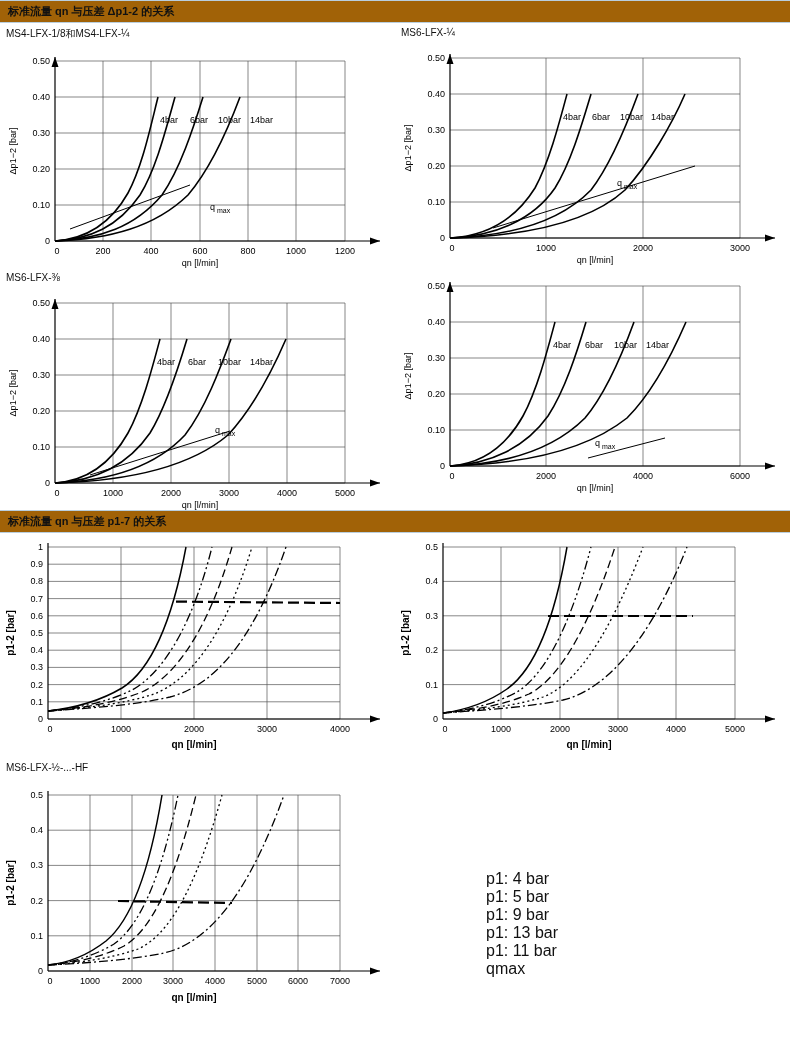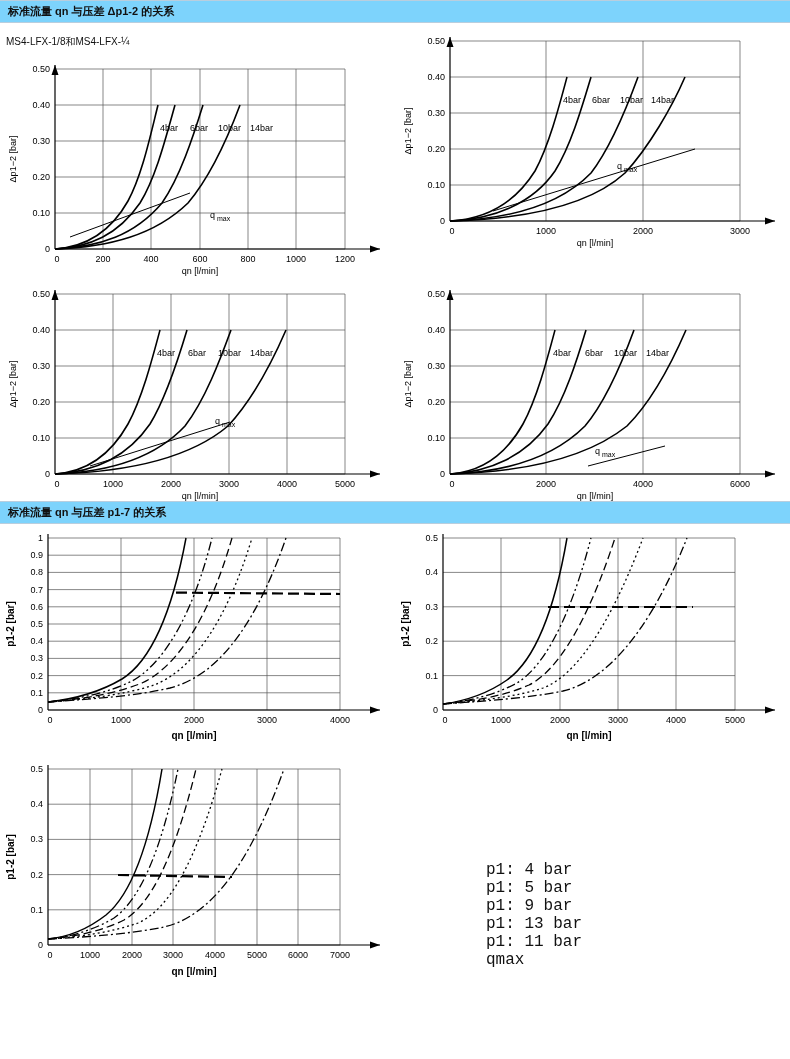--- a/index.html
+++ b/index.html
@@ -5,41 +5,40 @@
   html,body{margin:0;padding:0;}
   body{
     width:790px;height:1059px;
     background:#ffffff;
     font-family:"Liberation Sans", sans-serif;
     color:#111;
     position:relative;
     overflow:hidden;
   }
   .section-bar{
-    background:#7dd3fc;
+    background:#a16207;
     border-top:1px solid #b9cede;
     border-bottom:1px solid #b9cede;
     font-size:11px;
     font-weight:bold;
     padding:3px 8px;
     box-sizing:border-box;
   }
   .chart-title{
     font-size:10px;
-    padding:12px 0 2px 6px;
+    padding:4px 0 2px 6px;
   }
   .row{display:flex;}
   .cell{position:relative;}
   .chart-box{position:relative;}
   svg{display:block;}
   .legend-row{
     display:flex;
     align-items:flex-end;
     height:18px;
-    font-family:Liberation Mono, monospace;
   }
   .legend-key{
     width:58px;height:0;margin-right:8px;
     position:relative;
   }
   .legend-label{white-space:nowrap;}
   text{font-family:"Liberation Sans", sans-serif;}
 </style>
 </head>
 <body>
@@ -113,20 +112,21 @@
             <text x="217" y="170" font-size="7">max</text>
         </g>
 
         <text x="200" y="223" font-size="9" text-anchor="middle" fill="#000">qn [l/min]</text>
         <text x="16" y="108" font-size="9" text-anchor="middle" fill="#000" transform="rotate(-90 16 108)">Δp1−2 [bar]</text>
       </svg>
     </div>
   </div>
 
   <div class="cell">
+    <div class="chart-title">MS6-LFX-¼</div>
     <div class="chart-box">
       <svg width="395" height="225" viewBox="0 0 395 225">
         <g stroke="#555" stroke-width="0.7" fill="none">
           <line x1="55" y1="198" x2="345" y2="198"></line>
           <line x1="151" y1="18" x2="151" y2="198"></line>
           <line x1="248" y1="18" x2="248" y2="198"></line>
           <line x1="345" y1="18" x2="345" y2="198"></line>
           <line x1="55" y1="162" x2="345" y2="162"></line>
           <line x1="55" y1="126" x2="345" y2="126"></line>
           <line x1="55" y1="90" x2="345" y2="90"></line>
@@ -172,20 +172,21 @@
         </g>
         <text x="200" y="223" font-size="9" text-anchor="middle" fill="#000">qn [l/min]</text>
         <text x="16" y="108" font-size="9" text-anchor="middle" fill="#000" transform="rotate(-90 16 108)">Δp1−2 [bar]</text>
       </svg>
     </div>
   </div>
 </div>
 
 <div class="row">
   <div class="cell">
+    <div class="chart-title">MS6-LFX-⅜</div>
     <div class="chart-box">
       <svg width="395" height="225" viewBox="0 0 395 225">
         <g stroke="#555" stroke-width="0.7" fill="none">
           <line x1="55" y1="198" x2="345" y2="198"></line>
           <line x1="113" y1="18" x2="113" y2="198"></line>
           <line x1="171" y1="18" x2="171" y2="198"></line>
           <line x1="229" y1="18" x2="229" y2="198"></line>
           <line x1="287" y1="18" x2="287" y2="198"></line>
           <line x1="345" y1="18" x2="345" y2="198"></line>
           <line x1="55" y1="162" x2="345" y2="162"></line>
@@ -429,20 +430,21 @@
         </g>
         <text x="194" y="215" font-size="10" font-weight="bold" text-anchor="middle" fill="#000">qn [l/min]</text>
         <text x="14" y="100" font-size="10" font-weight="bold" text-anchor="middle" fill="#000" transform="rotate(-90 14 100)">p1-2 [bar]</text>
       </svg>
     </div>
   </div>
 </div>
 
 <div class="row">
   <div class="cell">
+    <div class="chart-title">MS6-LFX-½-...-HF</div>
     <div class="chart-box">
       <svg width="395" height="235" viewBox="0 0 395 235">
         <g stroke="#555" stroke-width="0.7" fill="none">
           <line x1="48" y1="196" x2="340" y2="196"></line>
           <line x1="90" y1="20" x2="90" y2="196"></line>
           <line x1="132" y1="20" x2="132" y2="196"></line>
           <line x1="173" y1="20" x2="173" y2="196"></line>
           <line x1="215" y1="20" x2="215" y2="196"></line>
           <line x1="257" y1="20" x2="257" y2="196"></line>
           <line x1="298" y1="20" x2="298" y2="196"></line>

